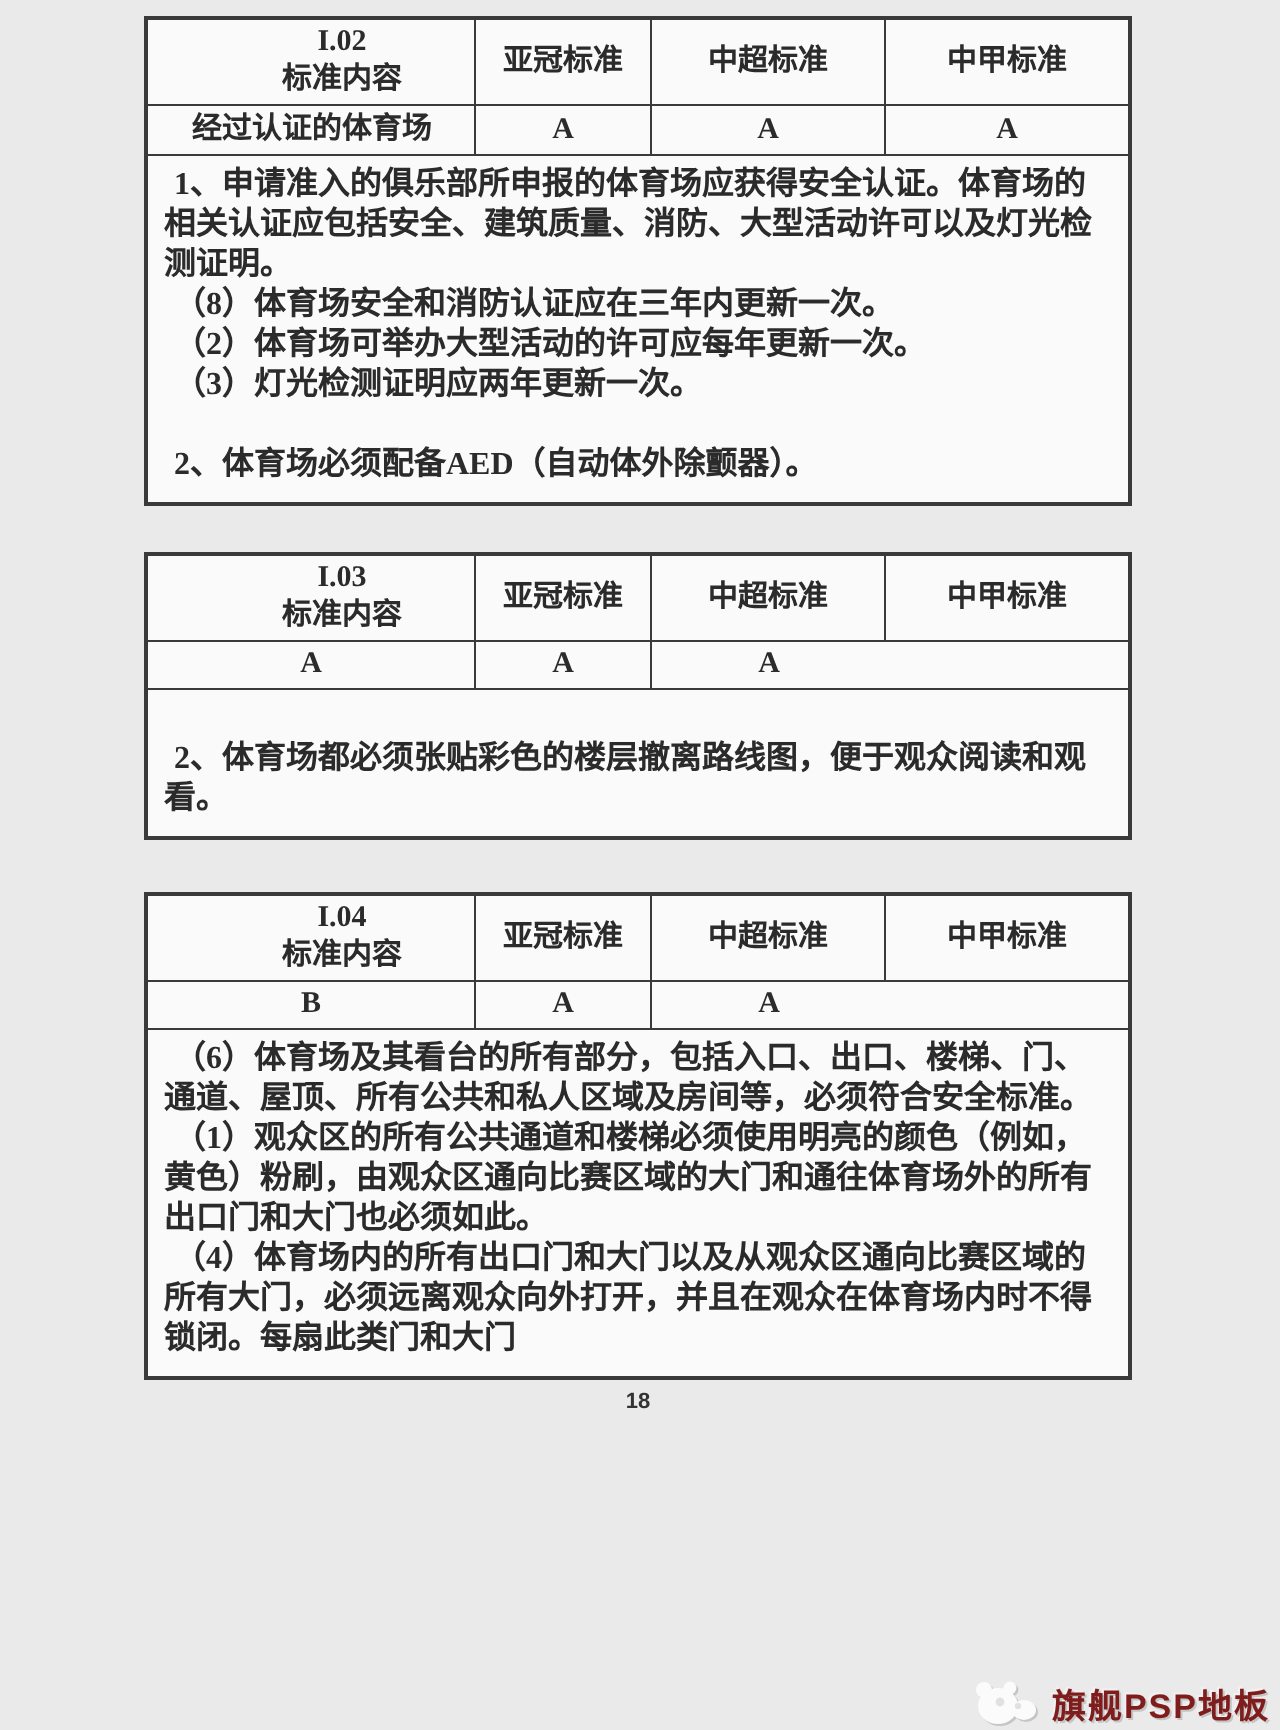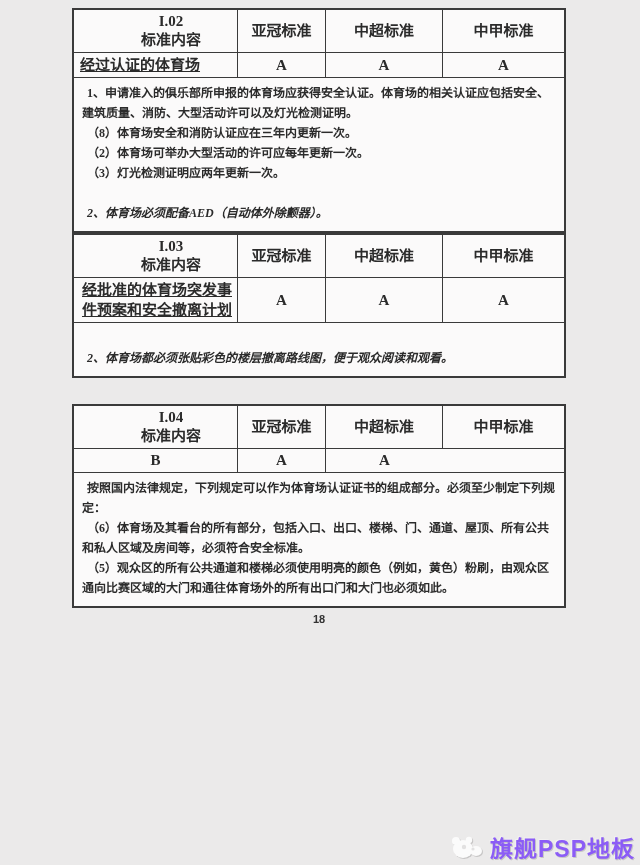--- a/index.html
+++ b/index.html
@@ -14,21 +14,21 @@
   .page { position:relative; width:640px; height:865px; }
 
   .std-table {
     width:494px;
     margin-left:72px;
     background:#fbfafa;
     border:2px solid #3a3a3a;
     box-sizing:border-box;
   }
   .std-table.first { margin-top:8px; }
-  .std-table.t2 { }
+  .std-table.t2 { margin-top:23px; }
   .std-table.t3 { margin-top:26px; }
 
   .t-head, .t-row {
     display:grid;
     grid-template-columns:164px 88px 117px 1fr;
   }
   .t-head { border-bottom:1.5px solid #3a3a3a; }
   .t-row  { border-bottom:1.5px solid #3a3a3a; }
 
   .cell {
@@ -46,35 +46,34 @@
   .cell.last { border-right:none; }
 
   .t-head .cell { min-height:38px; }
   .head-main { flex-direction:column;padding-left:34px; }
   .head-main .code { display:block; }
   .head-main .sub  { display:block; }
 
   .t-row .cell { min-height:22px; }
   .cell.crit {
     justify-content:flex-start;
-    text-align:center;
-    padding-left:6px;
+    text-align:right;
+    padding-left:22px;
     line-height:20px;
-    text-decoration:underline;
   }
 
   .t-body {
     padding:5px 8px 8px 8px;
-    font-size:12px;
+    font-size:16px;
     line-height:20px;
     font-weight:700;
     letter-spacing:0;
   }
   .t-body p { margin:0; text-indent:5px; }
-  .t-body p.sp { margin-top:20px;font-style:italic; }
+  .t-body p.sp { margin-top:20px; }
 
   .page-number {
     width:494px;
     margin-left:72px;
     margin-top:5px;
     text-align:center;
     font-size:11px;
     font-weight:700;
     color:#333;
     font-family:"Liberation Sans","DejaVu Sans",sans-serif;
@@ -84,23 +83,23 @@
     position:absolute;
     right:5px;
     bottom:9px;
     display:flex;
     align-items:center;
     gap:5px;
     user-select:none;
   }
   .wm-logo { display:inline-block; width:36px; height:26px; filter:drop-shadow(1px 1px 0 #c6c5c5); }
   .wm-text {
-    font-size:23px;
+    font-size:17px;
     font-weight:700;
-    color:#8b5cf6;
+    color:#7f1d1d;
     text-shadow:1px 1px 0 #c6c5c5, -1px -1px 0 #f2f1f1, 0 0 1px #d6d5d5;
     letter-spacing:1px;
     font-family:"Liberation Sans","DejaVu Sans",sans-serif;
   }
 </style>
 </head>
 <body>
 
 <div class="page">
 
@@ -133,21 +132,20 @@
     <div class="t-head">
       <div class="cell head-main">
         <span class="code">I.03</span>
         <span class="sub">标准内容</span>
       </div>
       <div class="cell">亚冠标准</div>
       <div class="cell">中超标准</div>
       <div class="cell last">中甲标准</div>
     </div>
     <div class="t-row">
-      <div class="cell crit">经批准的体育场突发事件预案和安全撤离计划</div>
       <div class="cell">A</div>
       <div class="cell">A</div>
       <div class="cell last">A</div>
     </div>
     <div class="t-body">
       <p class="sp">2、体育场都必须张贴彩色的楼层撤离路线图，便于观众阅读和观看。</p>
     </div>
   </section>
 
   <section class="std-table t3">
@@ -159,23 +157,23 @@
       <div class="cell">亚冠标准</div>
       <div class="cell">中超标准</div>
       <div class="cell last">中甲标准</div>
     </div>
     <div class="t-row">
       <div class="cell">B</div>
       <div class="cell">A</div>
       <div class="cell last">A</div>
     </div>
     <div class="t-body">
-      <p>按照国内法律规定，下列规定可以作为体育场认证证书的组成部分。必须至少制定下列规定：</p>
       <p>（6）体育场及其看台的所有部分，包括入口、出口、楼梯、门、通道、屋顶、所有公共和私人区域及房间等，必须符合安全标准。</p>
-      <p>（5）观众区的所有公共通道和楼梯必须使用明亮的颜色（例如，黄色）粉刷，由观众区通向比赛区域的大门和通往体育场外的所有出口门和大门也必须如此。</p>
+      <p>（1）观众区的所有公共通道和楼梯必须使用明亮的颜色（例如，黄色）粉刷，由观众区通向比赛区域的大门和通往体育场外的所有出口门和大门也必须如此。</p>
+      <p>（4）体育场内的所有出口门和大门以及从观众区通向比赛区域的所有大门，必须远离观众向外打开，并且在观众在体育场内时不得锁闭。每扇此类门和大门</p>
     </div>
   </section>
 
   <div class="page-number">18</div>
 
   <div class="watermark">
     <span class="wm-logo">
       <svg viewBox="0 0 36 26" width="36" height="26" xmlns="http://www.w3.org/2000/svg">
         <ellipse cx="14" cy="15" rx="10" ry="9" fill="#fbfbfb"></ellipse>
         <circle cx="7" cy="7" r="4" fill="#fbfbfb"></circle>

